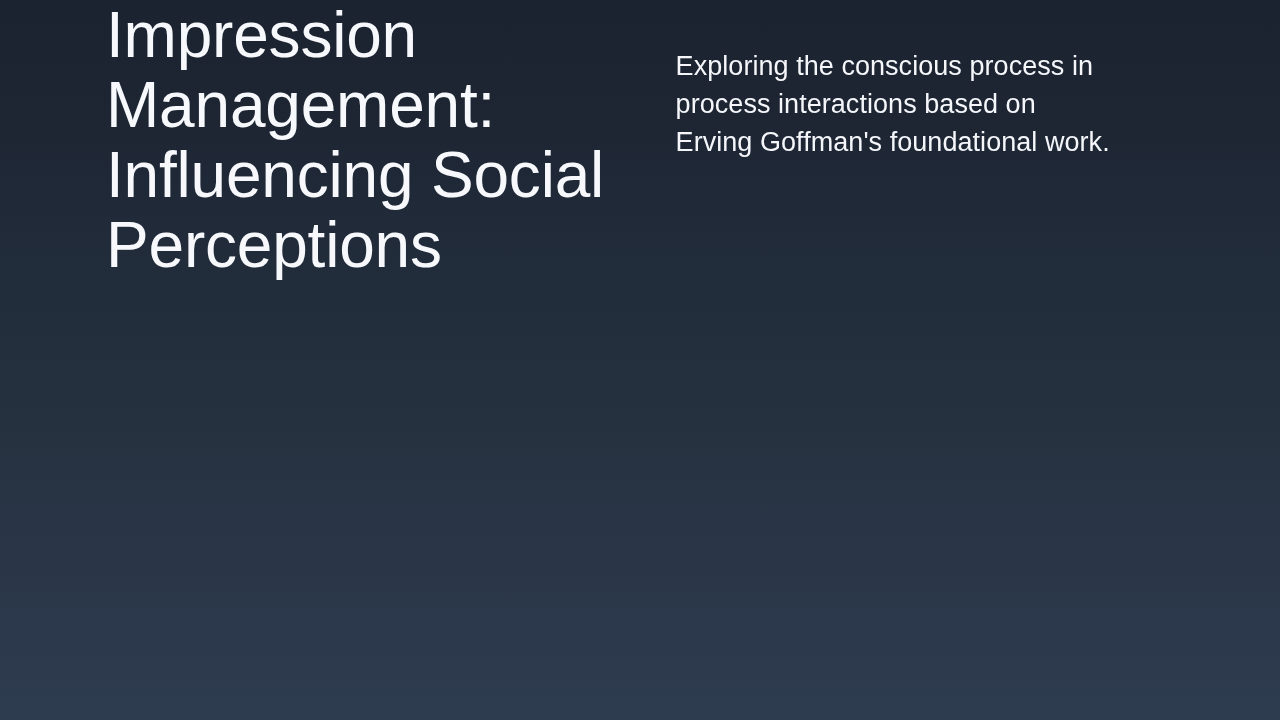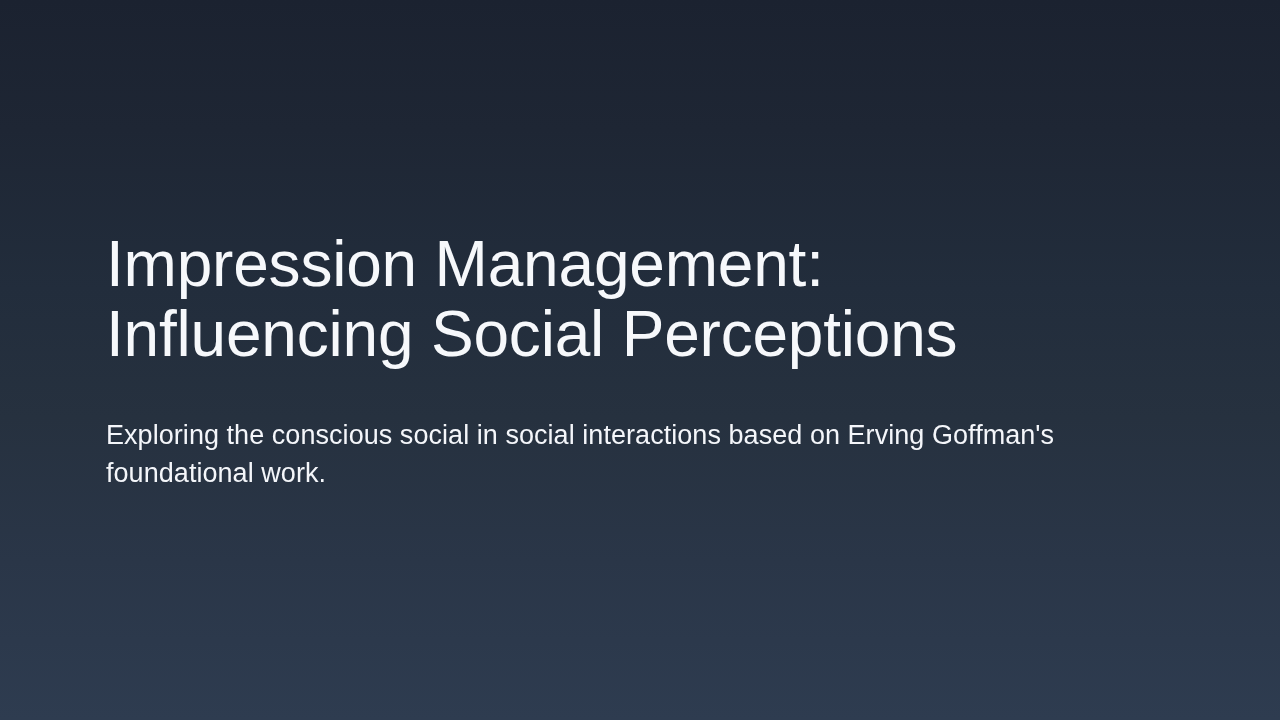--- a/index.html
+++ b/index.html
@@ -31,21 +31,20 @@
     overflow: hidden;
   }
 
   .slide-body {
     position: absolute;
     left: 106px;
     top: 0;
     width: 1010px;
     height: 720px;
     display: flex;
-    flex-direction: column;
     justify-content: center;
     align-items: flex-start;
   }
 
   .slide-title {
     margin: 0;
     padding: 0;
     font-size: 64px;
     font-weight: 400;
     line-height: 70px;
@@ -67,15 +66,15 @@
     max-width: 1000px;
     text-align: left;
   }
 </style>
 </head>
 <body>
 
 <div class="slide">
   <div class="slide-body">
     <h1 class="slide-title">Impression Management: Influencing Social Perceptions</h1>
-    <p class="slide-subtitle">Exploring the conscious social in social interactions based on Erving Goffman's foundational work.</p>
+    <p class="slide-subtitle">Exploring the conscious process in process interactions based on Erving Goffman's foundational work.</p>
   </div>
 </div>
 
 </body></html>

